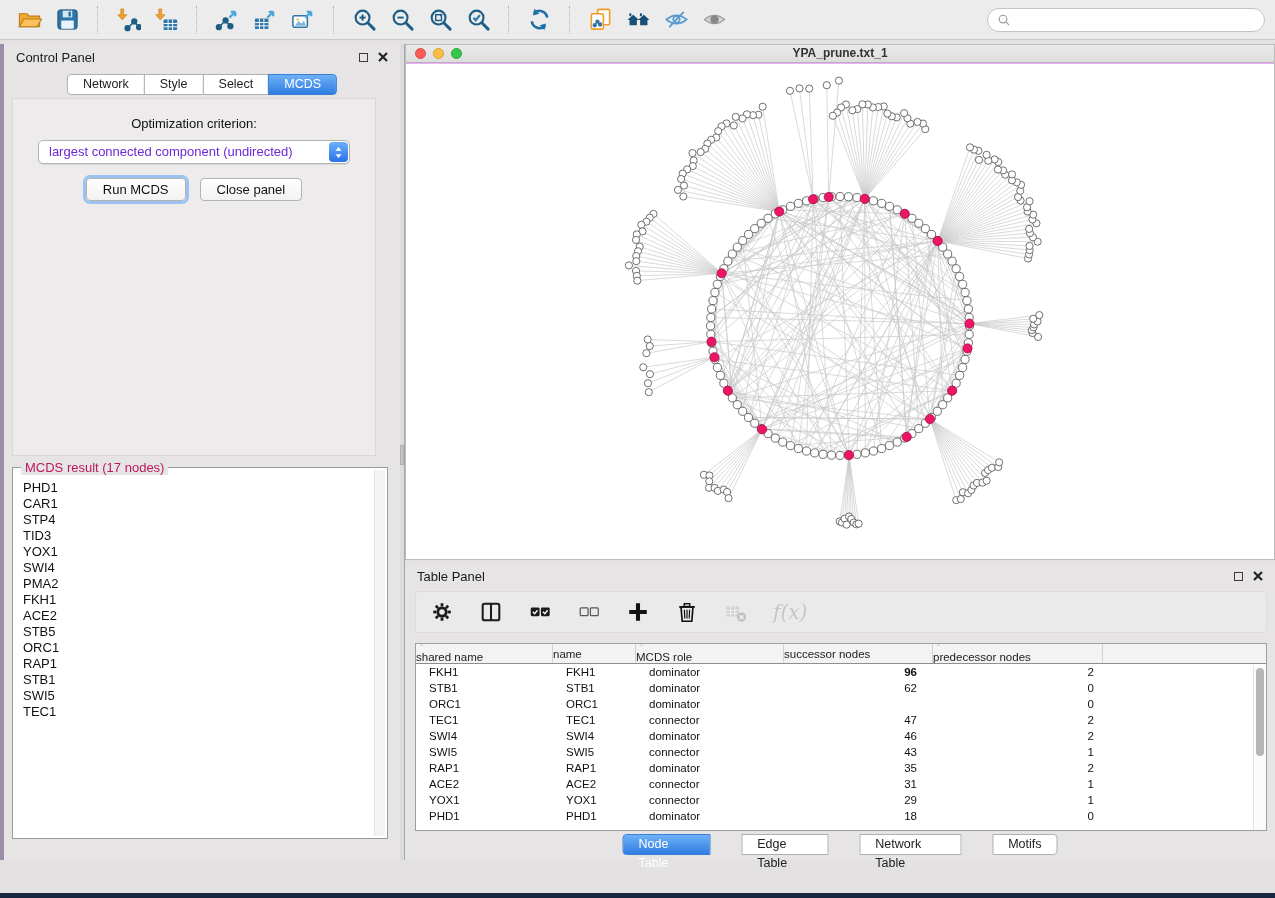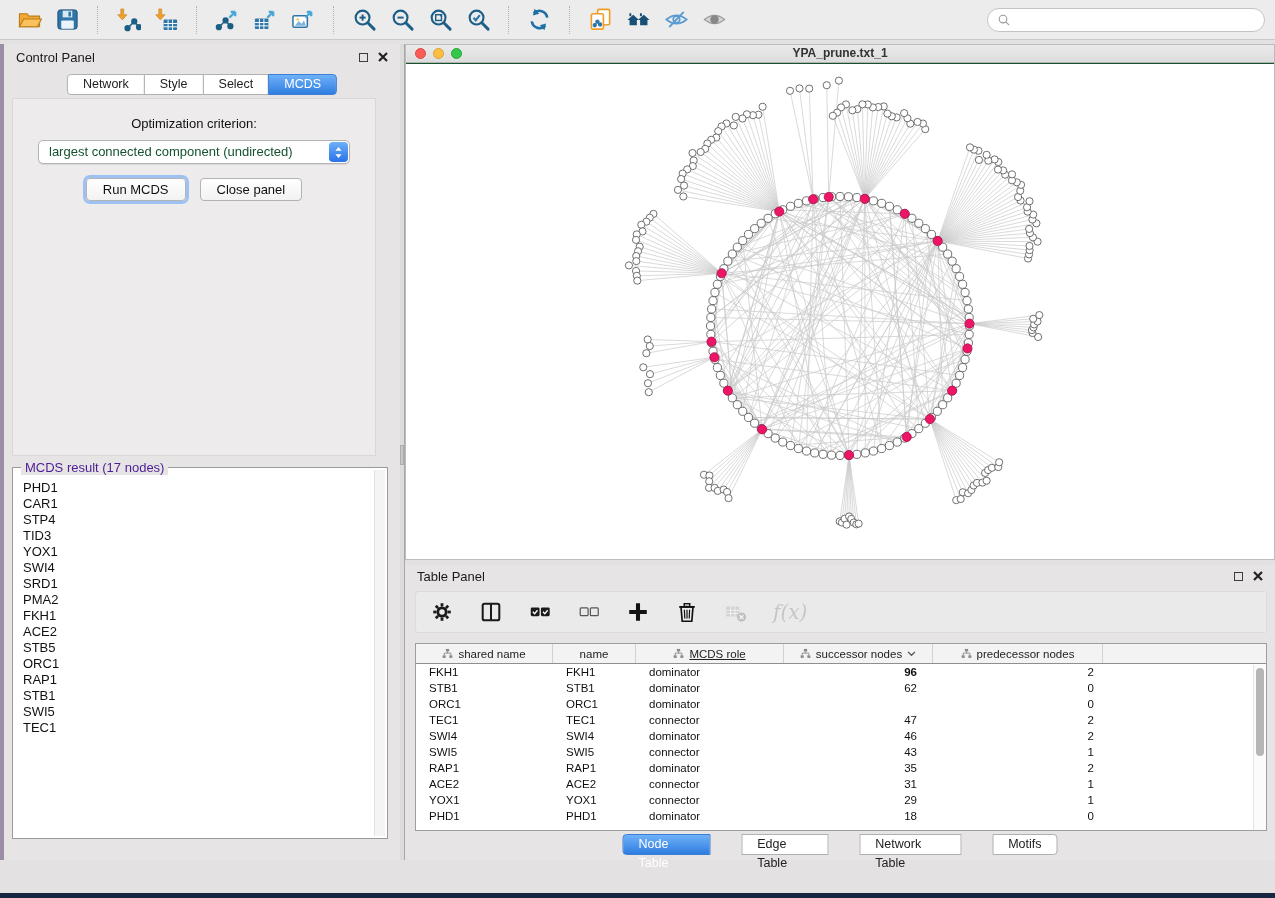--- a/index.html
+++ b/index.html
@@ -27,38 +27,38 @@
 
   .cp-tabs { position:absolute; left:50%; transform:translateX(-50%); top:30px; display:flex; }
   .seg-tab { height:21px; line-height:19px; padding:0 15px; font-size:12.5px; background:#fff; border:1px solid #b0b0b0; margin-left:-1px; color:#222; cursor:default; }
   .seg-tab:first-child { border-radius:4px 0 0 4px; margin-left:0; }
   .seg-tab:last-child { border-radius:0 4px 4px 0; }
   .seg-tab.active { background:linear-gradient(#6fb1f8,#2f7de1); border-color:#3a7fd5; color:#fff; }
 
   .cp-sub { position:absolute; left:8px; right:24px; top:54px; height:358px; background:#edebec; border:1px solid #d9d7d8; }
   .opt-label { text-align:center; margin-top:17px; font-size:13px; color:#111; }
   .dropdown { margin:9px auto 0; width:312px; height:24px; background:#fff; border:1px solid #b3b3b3; border-radius:5px; display:flex; align-items:stretch; box-shadow:0 1px 1px rgba(0,0,0,.08); }
-  .dd-text { flex:1; font-size:13px; line-height:22px; padding-left:10px; color:#14532d; white-space:nowrap; overflow:hidden; }
+  .dd-text { flex:1; font-size:13px; line-height:22px; padding-left:10px; color:#6d28d9; white-space:nowrap; overflow:hidden; }
   .dd-step { width:19px; margin:1px; border-radius:4px; background:linear-gradient(#6cb0fa,#2a72e8); display:flex; align-items:center; justify-content:center; }
   .dd-step svg { width:9px; height:13px; }
   .btn-row { display:flex; justify-content:center; gap:14px; margin-top:14px; }
   .btn { height:23px; padding:0 16px; font-size:13px; font-family:"Liberation Sans",sans-serif; color:#111; border:1px solid #b3b3b3; border-radius:4px; background:linear-gradient(#ffffff,#f2f2f2); }
   .btn.focused { box-shadow:0 0 0 3px rgba(92,158,250,.55); }
 
   .fieldset { position:absolute; left:8px; right:12px; top:423px; height:372px; border:1px solid #9a9a9a; background:#fff; }
-  .legend { position:absolute; top:-8px; left:8px; background:#e6e4e5; padding:0 4px; font-size:13px; color:#4c1d95; }
+  .legend { position:absolute; top:-8px; left:8px; background:#e6e4e5; padding:0 4px; font-size:13px; color:#be185d; }
   .mcds-list { position:absolute; left:2px; right:14px; top:12px; bottom:2px; overflow:hidden; }
   .mcds-item { font-size:13px; line-height:16px; padding-left:8px; color:#111; white-space:nowrap; }
   .list-scroll { position:absolute; top:2px; bottom:2px; right:2px; width:11px; background:#f4f4f4; border-left:1px solid #e2e2e2; }
 
   .splitter { position:absolute; left:400px; top:44px; width:5px; height:816px; background:#dcdcdc; border-right:1px solid #a8a8a8; }
   .splitter .grip { position:absolute; top:401px; left:0; width:4px; height:20px; background:#c6c6c6; border:1px solid #aeaeae; }
 
   
-  .network-window { position:absolute; left:405px; top:44px; width:870px; height:516px; background:#14532d; border:1px solid #bcbcbc; }
+  .network-window { position:absolute; left:405px; top:44px; width:870px; height:516px; background:#f0abfc; border:1px solid #bcbcbc; }
   .titlebar { position:relative; height:18px; background:linear-gradient(#eaeaea,#dddddd); border-bottom:1px solid #b4b4b4; }
   .lights { position:absolute; left:9px; top:3px; display:flex; gap:7px; }
   .light { width:11px; height:11px; border-radius:50%; }
   .light.red { background:#fc5b57; border:1px solid #d94c45; }
   .light.yellow { background:#fdbe41; border:1px solid #d9a033; }
   .light.green { background:#34c84a; border:1px solid #2aa338; }
   .net-title { position:absolute; left:0; right:0; top:0; text-align:center; font-size:12px; font-weight:600; color:#333; line-height:17px; }
   .net-canvas { position:absolute; left:0; right:0; top:19px; bottom:0; background:#fff; }
   .net-canvas svg { width:100%; height:100%; display:block; }
 
@@ -66,21 +66,21 @@
   .table-panel { position:absolute; left:405px; top:565px; width:870px; height:295px; background:#e6e4e5; }
   .tp-header { height:22px; display:flex; align-items:center; padding:0 12px;gap:12px; }
   .tp-toolbar { position:absolute; left:10px; right:8px; top:26px; height:42px; background:#ebeaea; border:1px solid #dcdada; border-radius:3px; display:flex; align-items:center; padding:0 14px; gap:25px; }
   .tp-toolbar .tt-btn { display:flex; align-items:center; justify-content:center; }
   .tp-toolbar svg { width:24px; height:24px; }
   .tt-btn.disabled { opacity:.45; }
   .fx-label { font-family:"DejaVu Serif", serif; font-style:italic; font-size:20px; color:#9a9a9a; }
 
   .tp-table { position:absolute; left:10px; right:8px; top:78px; height:188px; background:#fff; border:1px solid #9e9e9e; overflow:hidden; }
   .thead { display:flex; height:20px; background:#f3f3f3; border-bottom:1px solid #8f8f8f; }
-  .th { display:flex; align-items:center; justify-content:center; gap:5px; font-size:11.5px; color:#222; border-right:1px solid #d2d2d2; overflow:hidden; }
+  .th { display:flex; align-items:flex-start; justify-content:center; gap:5px; font-size:11.5px; color:#222; border-right:1px solid #d2d2d2; overflow:hidden;flex-direction:column; }
   .th.filler { border-right:none; flex:1; }
   .tr { display:flex; height:16px; }
   .td { font-size:11.5px; line-height:16px; padding-left:13px; color:#111; white-space:nowrap; overflow:hidden; }
   .td.num { text-align:right; padding-left:0; }
   .tscroll { position:absolute; top:21px; right:0; bottom:0; width:13px; background:#fbfbfb; border-left:1px solid #e3e3e3; }
   .tthumb { position:absolute; top:3px; left:2px; width:8px; height:88px; background:#b6b6b6; border-radius:5px; }
   .tp-tabs { position:absolute; left:50%; transform:translateX(-50%); top:269px; display:flex;gap:32px; }
 
   
   .status-bar { position:absolute; left:0; top:860px; width:1275px; height:33px; background:#ececec; border-top:1px solid #c9c9c9; }
@@ -293,21 +293,20 @@
       </div>
       <div class="fieldset">
         <span class="legend">MCDS result (17 nodes)</span>
         <div class="mcds-list" id="mcds-list">
             <div class="mcds-item">PHD1</div>
             <div class="mcds-item">CAR1</div>
             <div class="mcds-item">STP4</div>
             <div class="mcds-item">TID3</div>
             <div class="mcds-item">YOX1</div>
             <div class="mcds-item">SWI4</div>
-            <div class="mcds-item">SRD1</div>
             <div class="mcds-item">PMA2</div>
             <div class="mcds-item">FKH1</div>
             <div class="mcds-item">ACE2</div>
             <div class="mcds-item">STB5</div>
             <div class="mcds-item">ORC1</div>
             <div class="mcds-item">RAP1</div>
             <div class="mcds-item">STB1</div>
             <div class="mcds-item">SWI5</div>
             <div class="mcds-item">TEC1</div>
           </div>
@@ -1010,21 +1009,21 @@
                 <path d="M6 3.8v1.8M2.4 8V5.6h7.2V8" stroke="#8a8a8a" fill="none" stroke-width="1"></path>
                 <rect x="4.2" y="1" width="3.6" height="2.8" fill="#8a8a8a"></rect>
                 <rect x="0.7" y="8" width="3.3" height="2.8" fill="#8a8a8a"></rect>
                 <rect x="8" y="8" width="3.3" height="2.8" fill="#8a8a8a"></rect>
               </svg>
               <span>shared name</span>
             </div>
             <div class="th" style="width: 83px;">
               <span>name</span>
             </div>
-            <div class="th" style="width: 148px; text-decoration: underline;">
+            <div class="th" style="width: 148px;">
               <svg width="11" height="11" viewBox="0 0 12 12">
                 <path d="M6 3.8v1.8M2.4 8V5.6h7.2V8" stroke="#8a8a8a" fill="none" stroke-width="1"></path>
                 <rect x="4.2" y="1" width="3.6" height="2.8" fill="#8a8a8a"></rect>
                 <rect x="0.7" y="8" width="3.3" height="2.8" fill="#8a8a8a"></rect>
                 <rect x="8" y="8" width="3.3" height="2.8" fill="#8a8a8a"></rect>
               </svg>
               <span>MCDS role</span>
             </div>
             <div class="th" style="width: 149px;">
               <svg width="11" height="11" viewBox="0 0 12 12">

